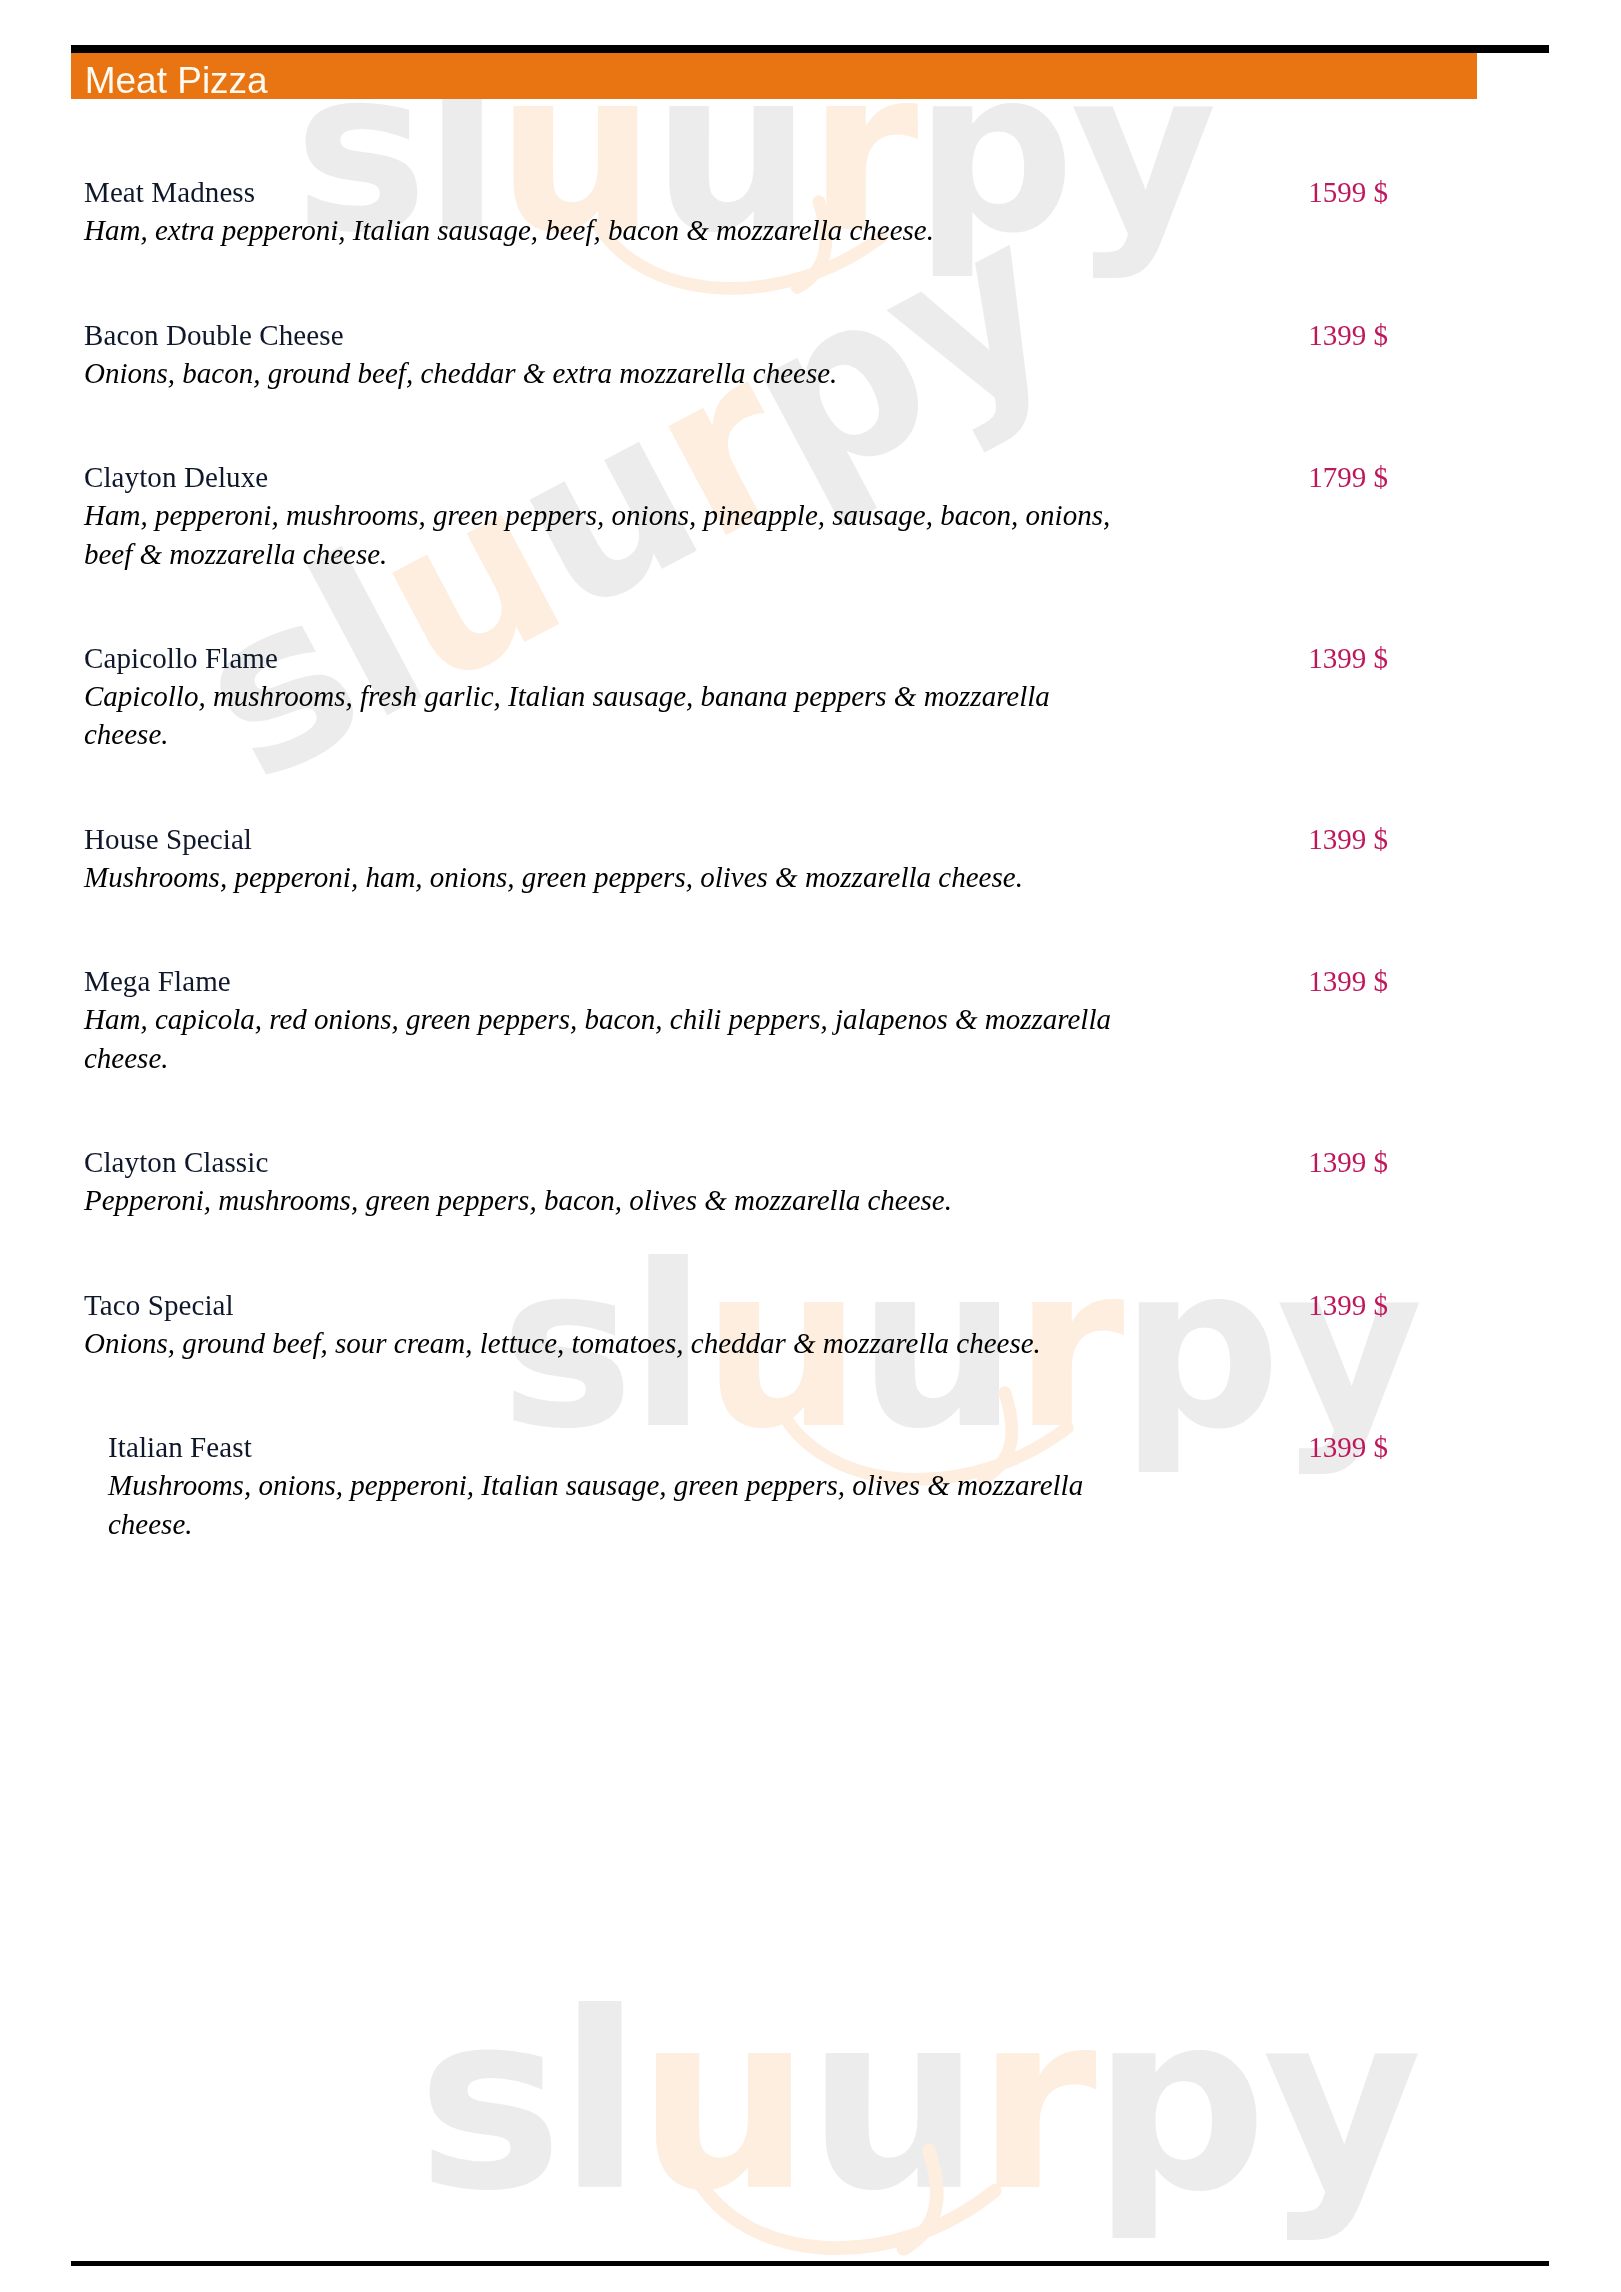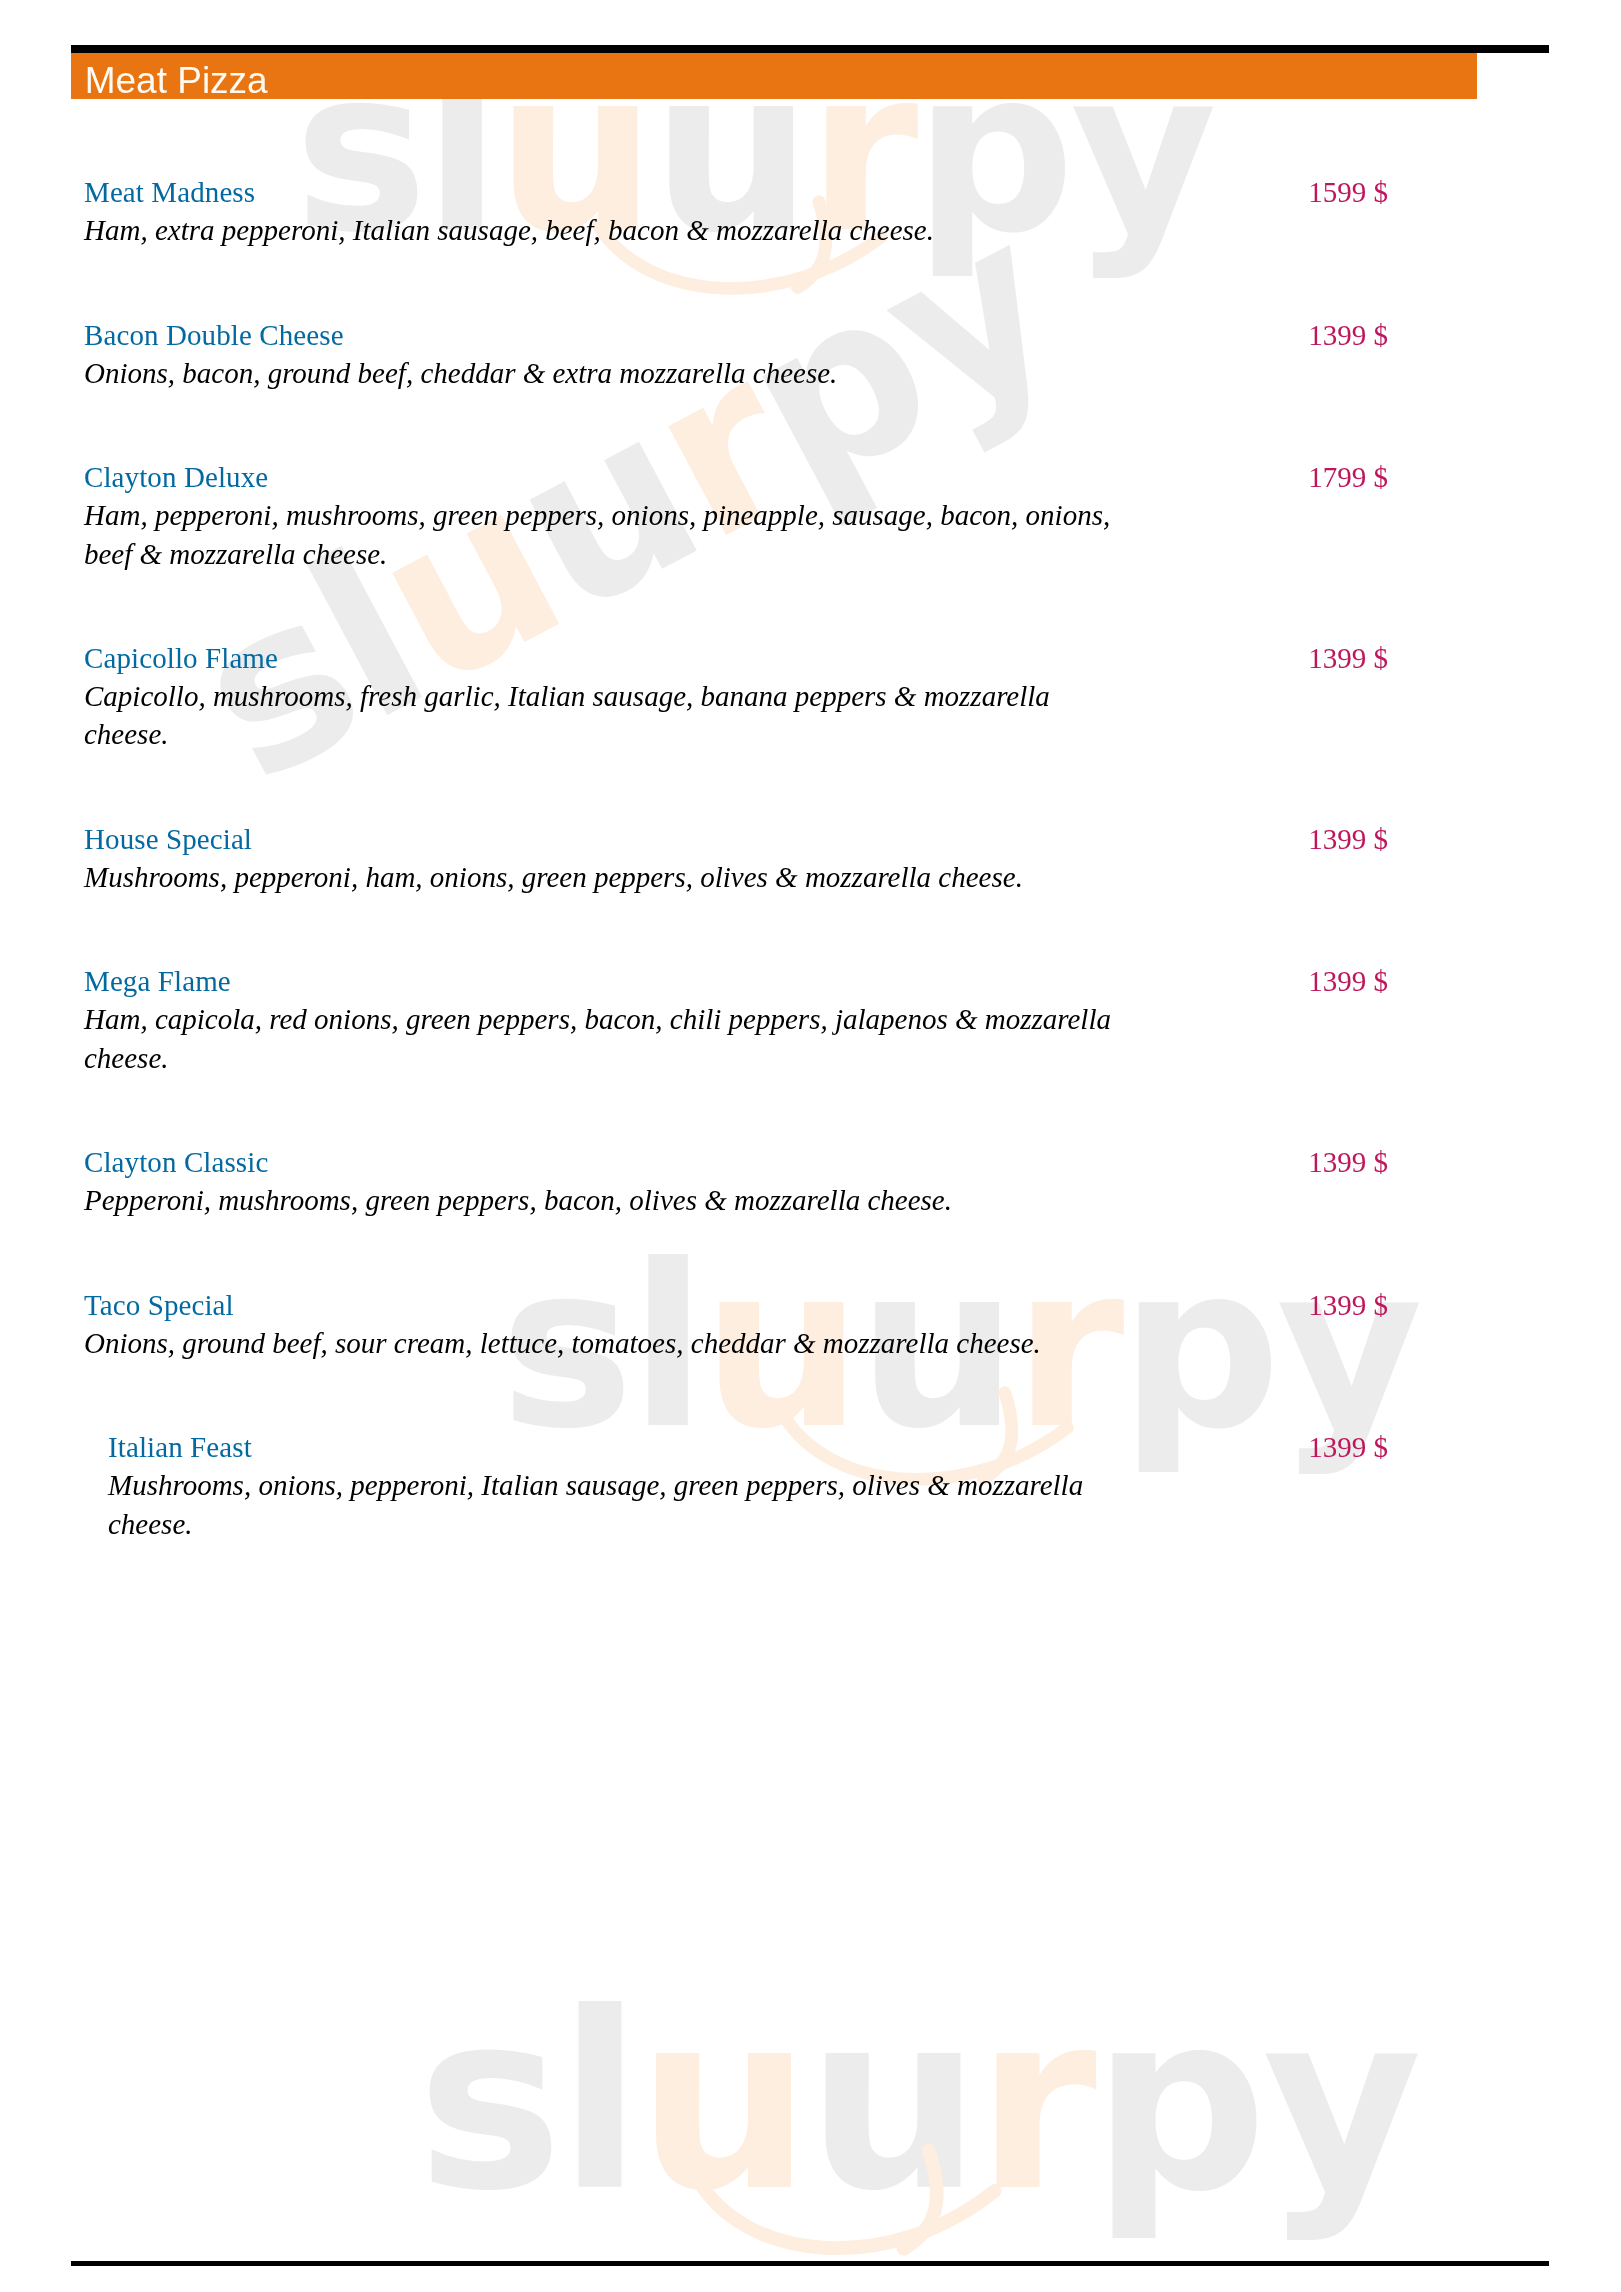--- a/index.html
+++ b/index.html
@@ -82,21 +82,21 @@
   .item { position:relative; margin-bottom:66px; }
   .item:last-child { margin-bottom:0;margin-left:24px; }
   .item-head {
     display:flex;
     justify-content:space-between;
     align-items:baseline;
   }
   .item-name {
     font-family:"Liberation Serif", serif;
     font-size:29px;
-    color:#0369a1;
+    color:#0f172a;
     line-height:1.32;
     letter-spacing:0.1px;
   }
   .item-price {
     font-family:"Liberation Serif", serif;
     font-size:29px;
     color:#be185d;
     line-height:1.32;
     white-space:nowrap;
     padding-left:29px;

